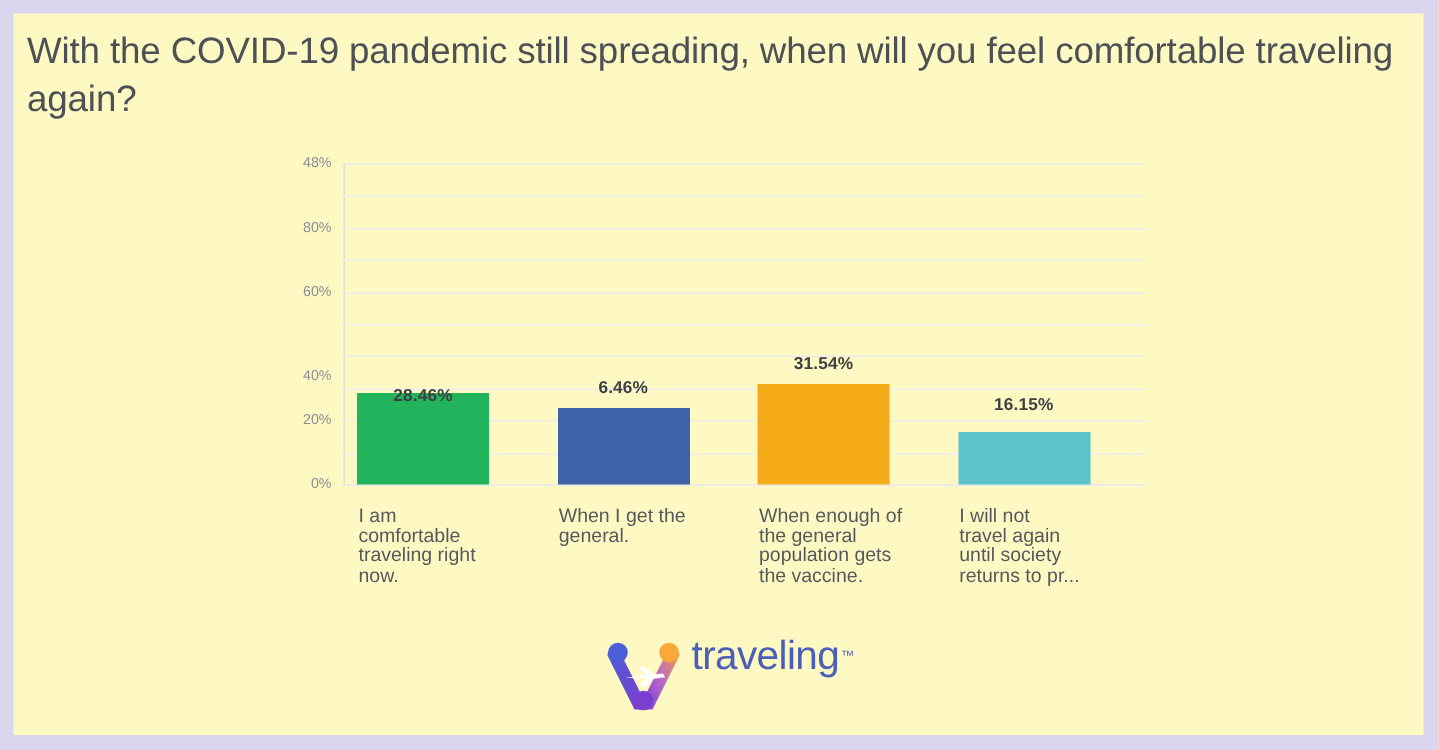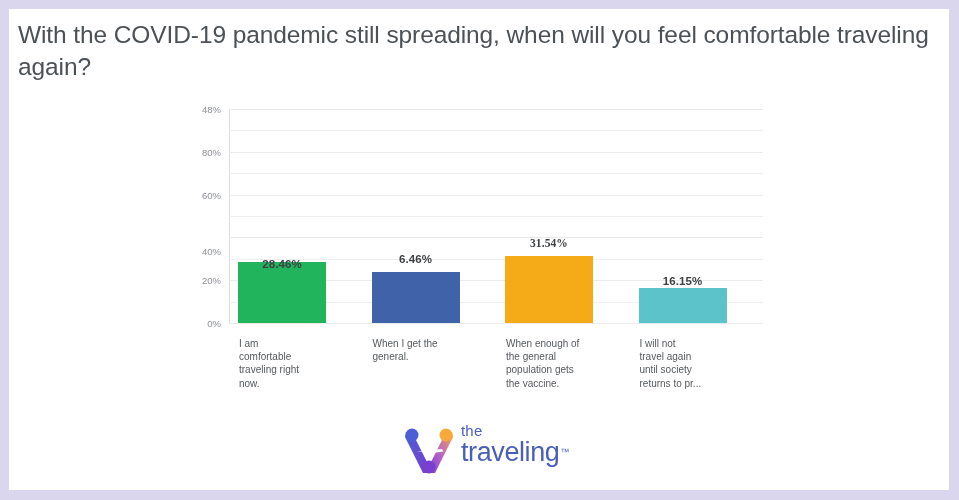--- a/index.html
+++ b/index.html
@@ -20,21 +20,21 @@
     height: 500px;
     box-sizing: border-box;
     background: #d9d6ee;
     padding: 9px 10px 10px 9px;
   }
 
   #card {
     position: relative;
     width: 100%;
     height: 100%;
-    background: #ffffff;
+    background: #fef9c3;
     box-sizing: border-box;
     overflow: hidden;
     padding-left: 12px;
   }
 
   
   #title {
     position: absolute;
     left: 9px;
     top: 10px;
@@ -124,21 +124,21 @@
     font-size: 11.5px;
     font-weight: bold;
     color: #3d4144;
     letter-spacing: 0.1px;
   }
 
   
   .cat-label {
     position: absolute;
     top: 328px;
-    font-size: 10px;
+    font-size: 13px;
     line-height: 13.2px;
     color: #55595d;
     white-space: pre-wrap;
   }
 
   
   #logo {
     position: absolute;
     left: 392px;
     top: 410px;
@@ -217,25 +217,25 @@
             <div class="bar-slot" style="left: 9px; width: 88px;">
               <div class="bar" style="height: 60.9044px; background: rgb(34, 180, 92);"></div>
               <div class="bar-value" style="bottom: 53px;">28.46%</div>
             </div>
             <div class="bar-slot" style="left: 142.5px; width: 88px;">
               <div class="bar" style="height: 51.039px; background: rgb(63, 98, 168);"></div>
               <div class="bar-value" style="bottom: 58.039px;">6.46%</div>
             </div>
             <div class="bar-slot" style="left: 276px; width: 88px;">
               <div class="bar" style="height: 67.4956px; background: rgb(245, 171, 23);"></div>
-              <div class="bar-value" style="bottom: 74.4956px; font-family: Liberation Serif, serif;">31.54%</div>
+              <div class="bar-value" style="bottom: 74.4956px;">31.54%</div>
             </div>
             <div class="bar-slot" style="left: 409.5px; width: 88px;">
               <div class="bar" style="height: 34.561px; background: rgb(91, 195, 201);"></div>
-              <div class="bar-value" style="bottom: 36px;">16.15%</div>
+              <div class="bar-value" style="bottom: 47px;">16.15%</div>
             </div>
           </div>
       </div>
       <div id="cat-labels">
           <div class="cat-label" style="left: 230px; width: 108px;">I am
 comfortable
 traveling right
 now.</div>
           <div class="cat-label" style="left: 363.5px; width: 108px;">When I get the
 general.</div>
@@ -266,21 +266,20 @@
           </defs>
           <path d="M10 9 L28 45 L28 52 L22 52 L4 16 A7 7 0 0 1 10 9 Z" fill="url(#gleft)" stroke="none" stroke-linejoin="round"></path>
           <path d="M46 9 A7 7 0 0 1 52 16 L34 52 L28 52 L28 45 Z" fill="url(#gright)" stroke="none" stroke-linejoin="round"></path>
           <circle cx="11" cy="14" r="6.5" fill="#4a5fd8"></circle>
           <circle cx="45" cy="14" r="6.5" fill="#f9a93a"></circle>
           <circle cx="28" cy="46" r="6.5" fill="#7b3fd0"></circle>
           <path d="M16 31 L30 29 L25 24 L28.5 23.5 L35 28.5 L41 28 L42.5 30.5 L35 31.5 L28.5 37 L25.5 36.5 L30 31 Z" fill="#ffffff"></path>
         </svg>
       </div>
       <div id="logo-text">
-        <div id="logo-the">the</div>
         <div id="logo-name-wrap">
           <span id="logo-name">traveling</span><span id="logo-tm">™</span>
         </div>
       </div>
     </div>
 
   </div>
 </div>
 
 </body></html>

